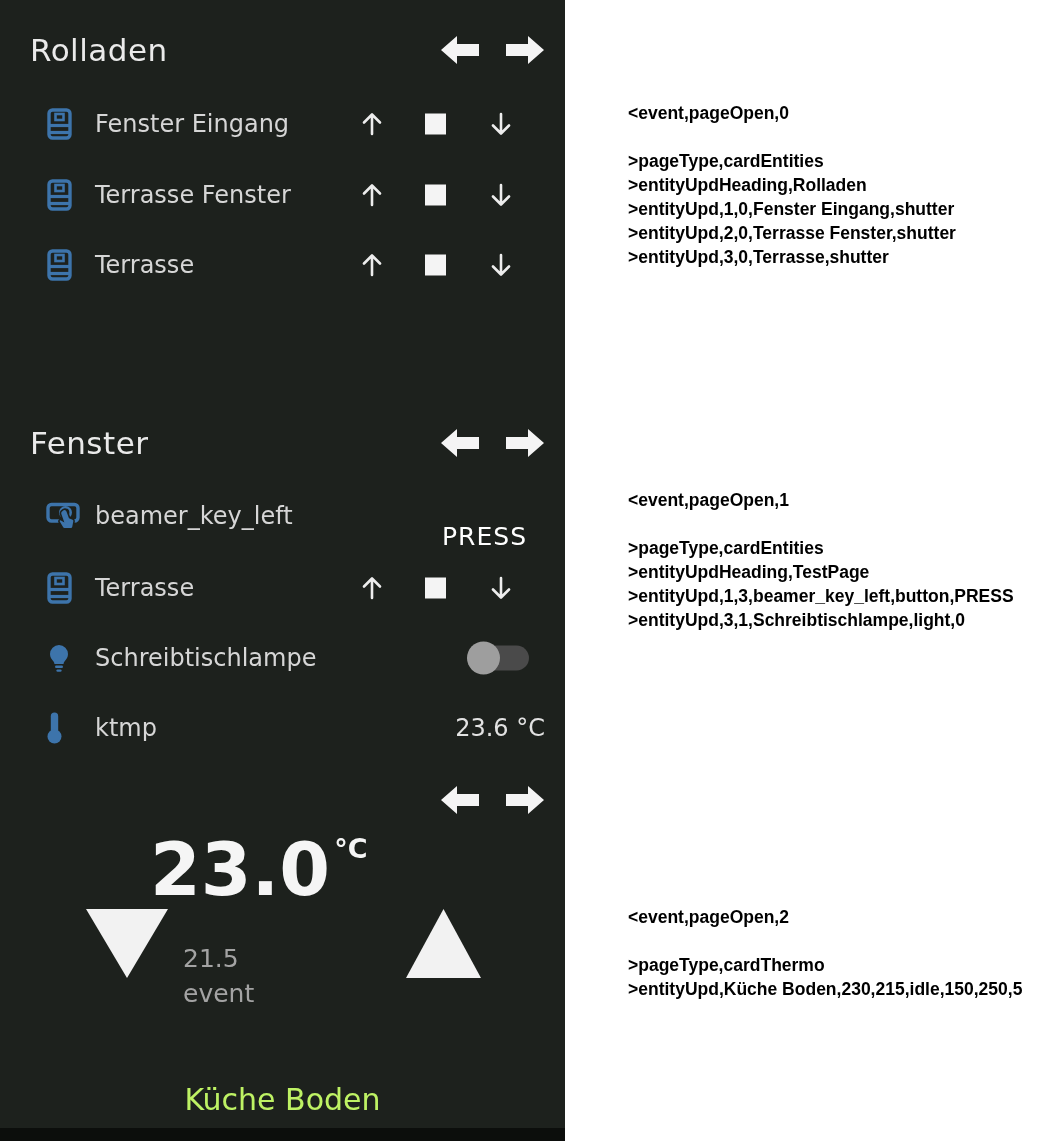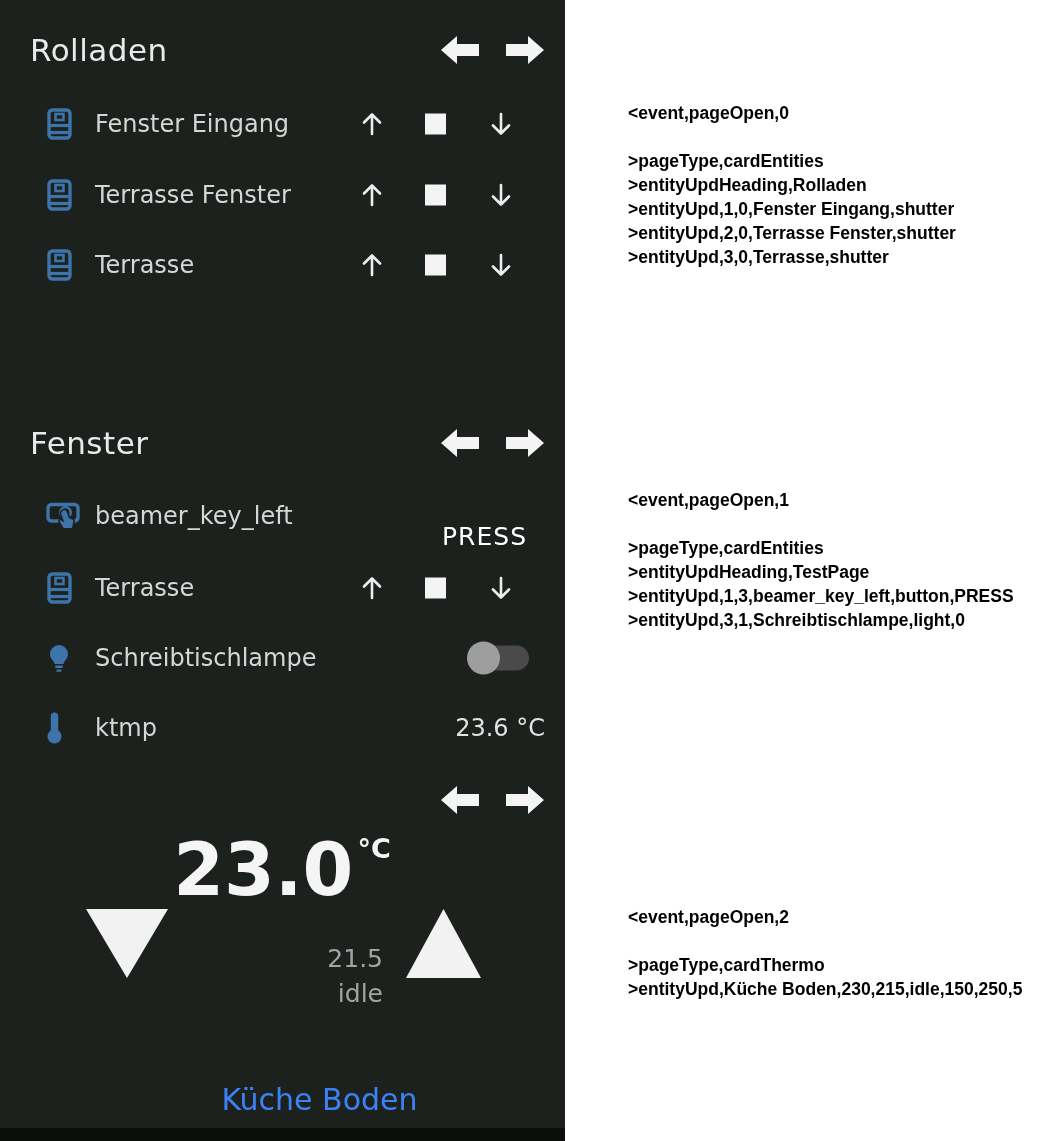--- a/index.html
+++ b/index.html
@@ -57,38 +57,38 @@
     position:absolute;right:36px;top:50%;transform:translateY(-50%);
     width:58px;height:25px;border:none;background:#4a4a4a;border-radius:13px;
     padding:0;cursor:pointer;
   }
   .toggle .knob{
     position:absolute;left:-4px;top:-4px;width:33px;height:33px;border-radius:50%;
     background:#9e9e9e;
   }
   
   .thermo-temp{
-    position:absolute;left:150px;top:833px;width:260px;text-align:center;
+    position:absolute;left:150px;top:833px;width:260px;text-align:left;
     font-size:73px;font-weight:700;color:#f5f5f5;line-height:1;white-space:nowrap;
   }
   .thermo-temp .deg{
     font-size:27px;font-weight:700;vertical-align:top;position:relative;top:2px;left:4px;
   }
   .thermo-btn{
     position:absolute;background:none;border:none;padding:0;cursor:pointer;line-height:0;
   }
   .thermo-setpoint,.thermo-state{
-    position:absolute;left:183px;width:200px;text-align:right;
+    position:absolute;left:183px;width:200px;text-align:left;
     font-size:25px;color:#a3a3a3;
   }
   .thermo-setpoint{top:944px;}
   .thermo-state{top:979px;}
   .thermo-name{
     position:absolute;left:0;top:1082px;width:565px;text-align:center;
-    font-size:30px;color:#3b82f6;margin-left:37px;
+    font-size:30px;color:#bef264;
   }
   
   .log{
     position:absolute;left:612px;top:0;width:430px;color:#000;
     font-family:"Liberation Sans",sans-serif;font-weight:700;font-size:17.5px;
     line-height:24px;
   }
   .log-block{position:absolute;left:16px;white-space:nowrap;margin-top:22px;}
   .log-block .event-line{margin-bottom:24px;}
 </style>
@@ -278,21 +278,21 @@
         <polygon points="0,0 82,0 41,69" fill="#f2f2f2"></polygon>
       </svg>
   </button>
   <button class="thermo-btn" style="left:406px;top:909px">
     <svg width="75" height="69">
         <polygon points="37.5,0 75,69 0,69" fill="#f2f2f2"></polygon>
       </svg>
   </button>
 
   <div class="thermo-setpoint">21.5</div>
-  <div class="thermo-state">idle</div>
+  <div class="thermo-state">event</div>
   <div class="thermo-name">Küche Boden</div>
 
   <div class="bottom-strip"></div>
 </div>
 
 <div class="log">
 
   <div class="log-block" style="top:79px">
     <div class="event-line">&lt;event,pageOpen,0</div>
     <div>&gt;pageType,cardEntities</div>

